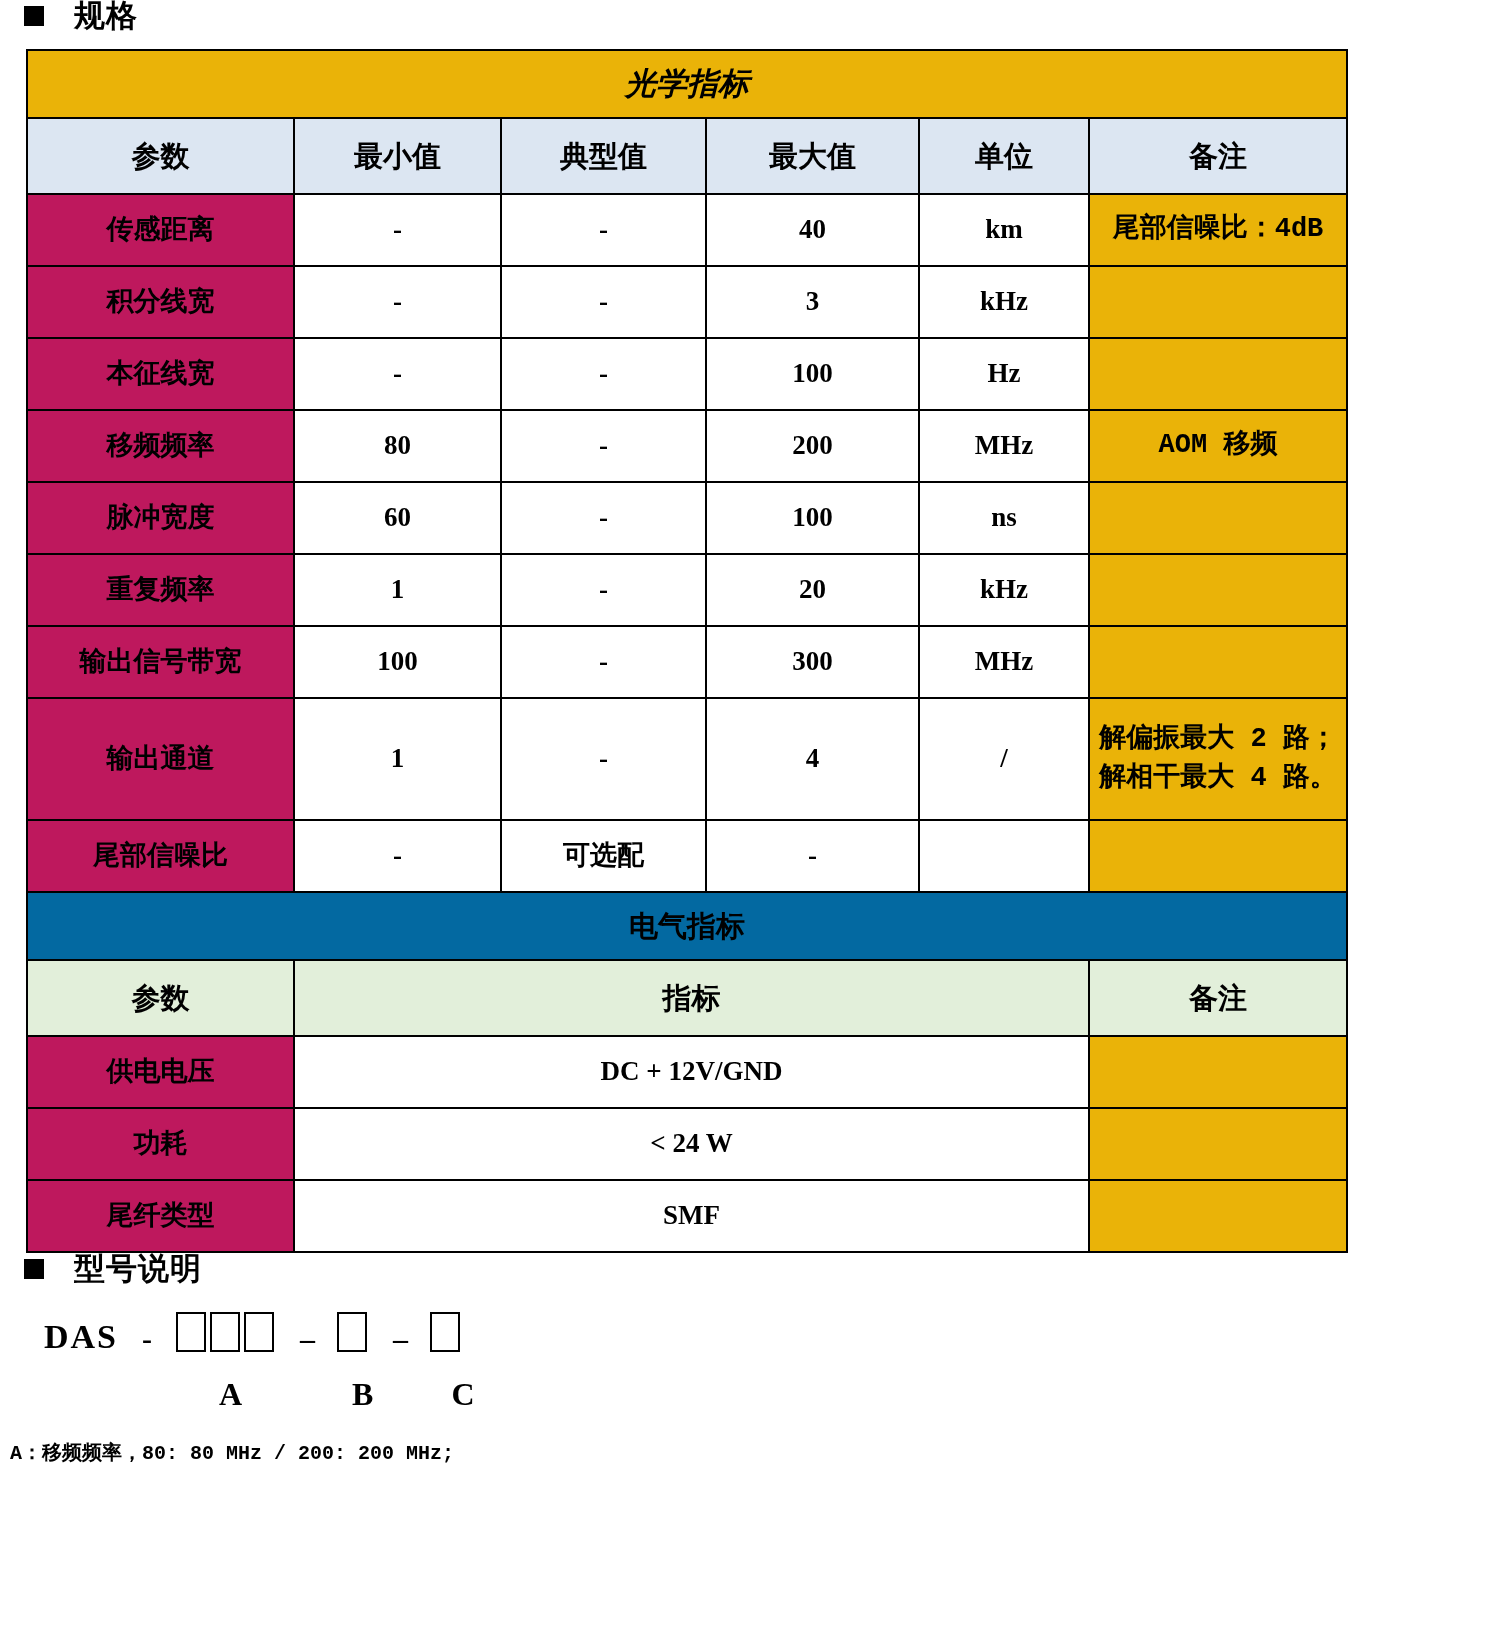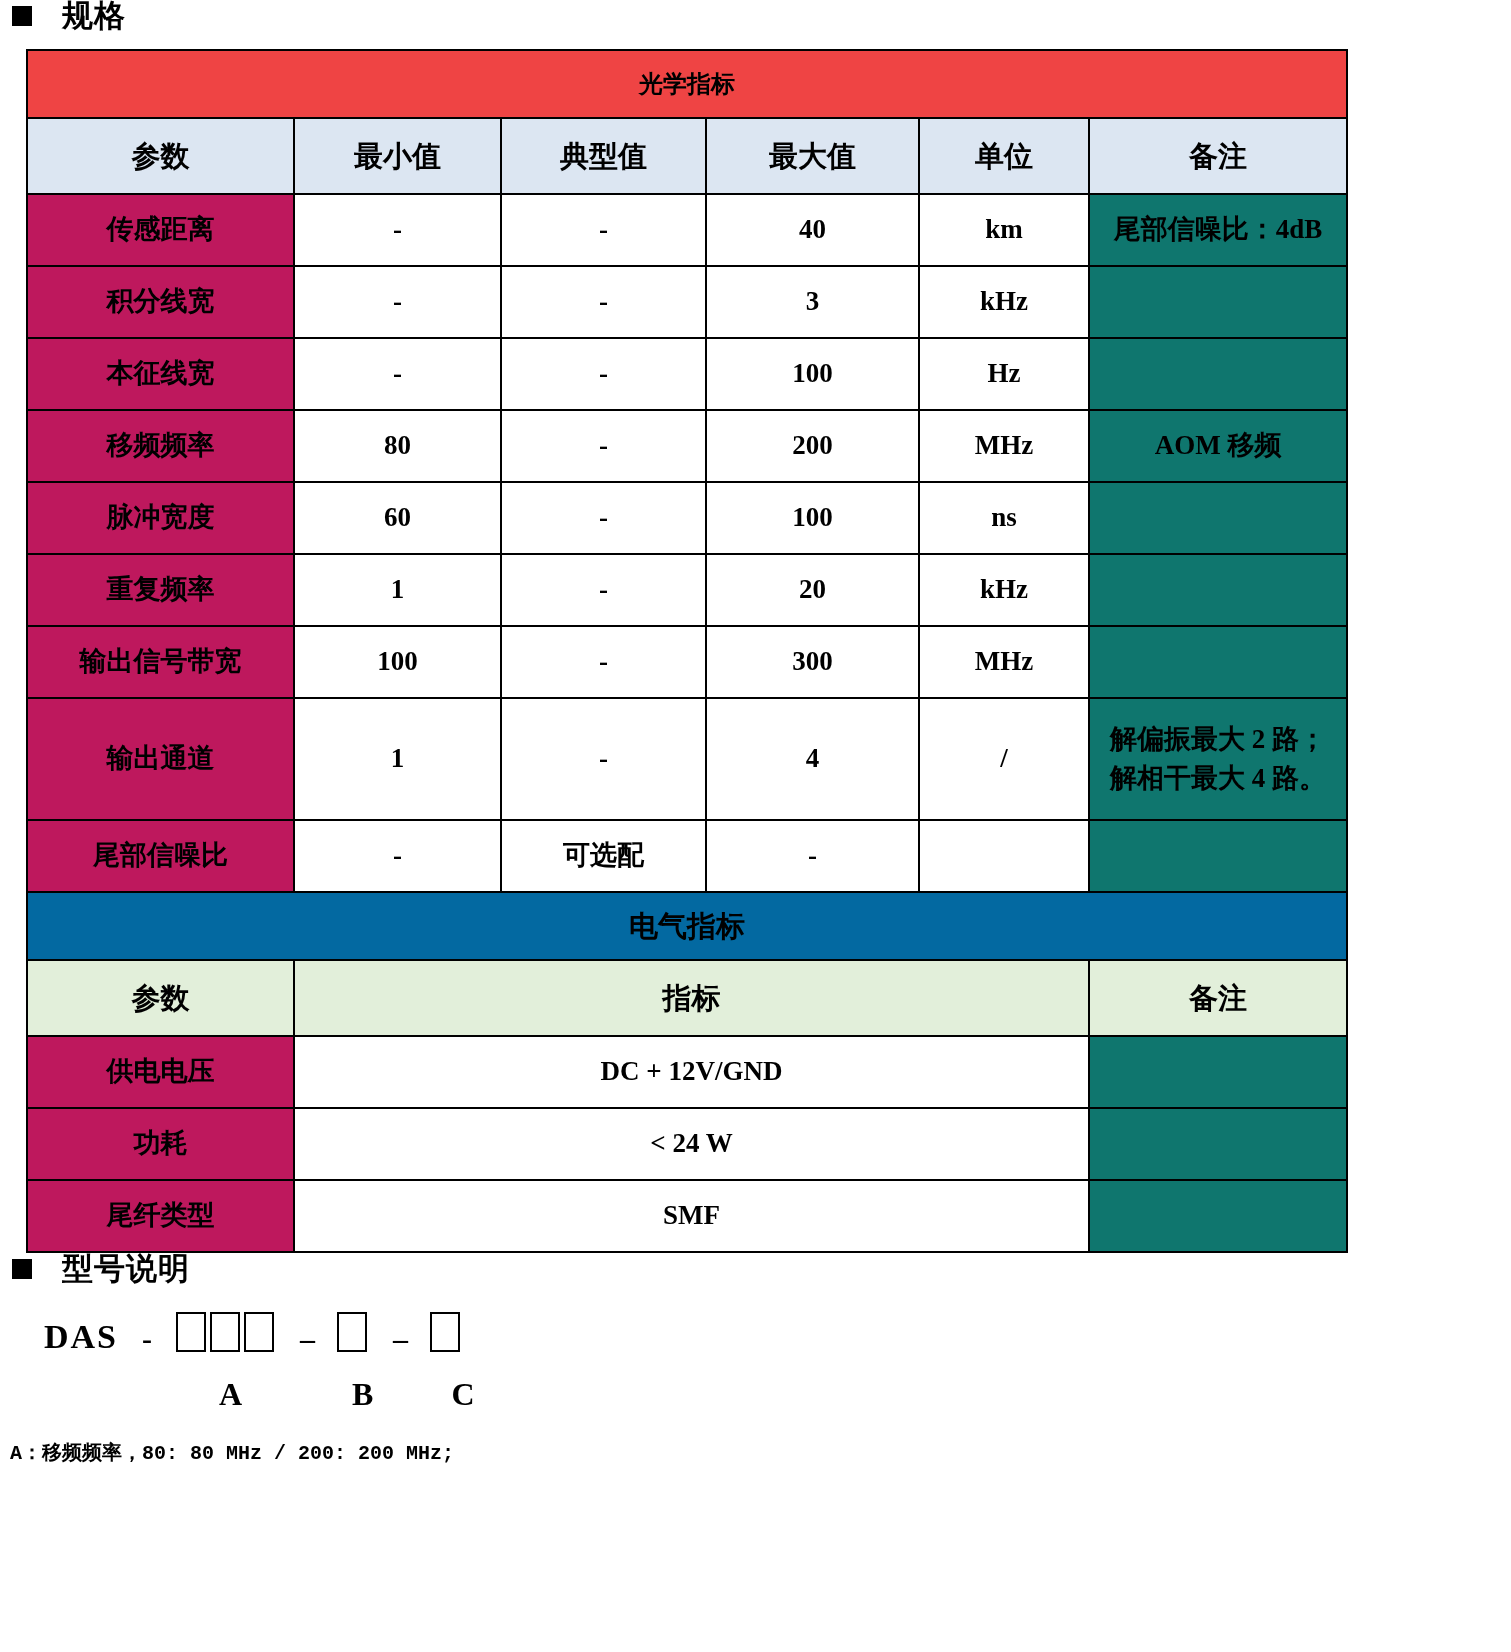--- a/index.html
+++ b/index.html
@@ -20,21 +20,21 @@
     height: 1652px;
     box-sizing: border-box;
     padding: 0;
   }
 
   
   .section-heading {
     display: flex;
     align-items: center;
     gap: 30px;
-    padding-left: 12px;
+    padding-left: 24px;
   }
   .bullet-square {
     width: 20px;
     height: 20px;
     background: #000000;
     flex: 0 0 auto;
     display: inline-block;
   }
   .section-title {
     font-family: "Liberation Sans", "DejaVu Sans", sans-serif;
@@ -65,23 +65,24 @@
   }
   
   col.c-param   { width: 267px; }
   col.c-min     { width: 207px; }
   col.c-typ     { width: 205px; }
   col.c-max     { width: 213px; }
   col.c-unit    { width: 170px; }
   col.c-remark  { width: 258px; }
 
   tr.band-optical td {
-    background: #ef4444;
+    background: #eab308;
     height: 54px;
-    font-size: 24px;
+    font-size: 31px;
+    font-style: italic;
   }
   tr.head-optical td {
     background: #dce6f2;
     height: 62px;
     font-family: "Liberation Sans", "DejaVu Sans", sans-serif;
     font-size: 29px;
   }
   tr.band-electrical td {
     background: #0369a1;
     height: 54px;
@@ -98,22 +99,22 @@
     background: #be185d;
     font-family: "Liberation Sans", "DejaVu Sans", sans-serif;
     font-size: 28px;
   }
   td.val-cell {
     background: #ffffff;
     font-family: "Liberation Serif", "DejaVu Serif", serif;
     font-size: 28px;
   }
   td.remark-cell {
-    background: #0f766e;
-    font-family: Liberation Serif, serif;
+    background: #eab308;
+    font-family: Liberation Mono, monospace;
     font-size: 27px;
   }
   tr.data-row td { height: 58px; }
   tr.tall-row td { height: 108px; }
   .remark-lines { line-height: 1.45; }
   .remark-lines div { white-space: nowrap; }
 
   
   .model-section {
   }

